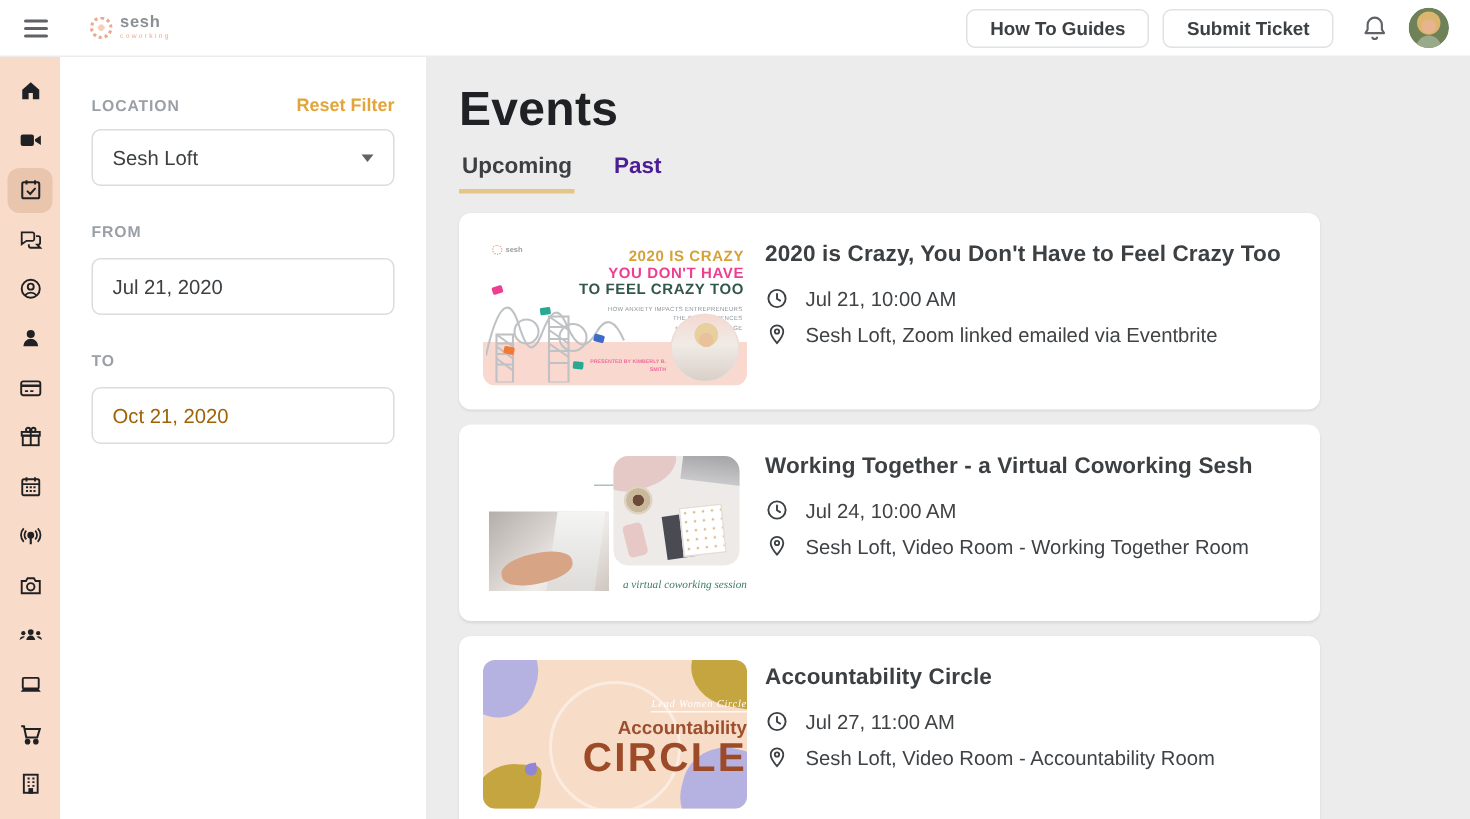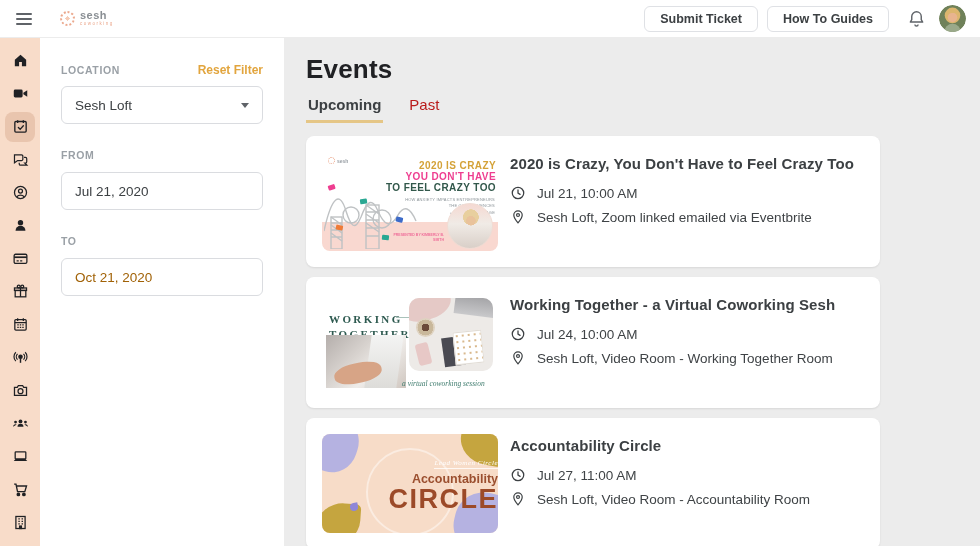--- a/index.html
+++ b/index.html
@@ -50,24 +50,24 @@
     font-size:13.5px; color:#3c4043; cursor:pointer; background:#fff; width:100%; font-family:inherit;text-align:center; }
   .caret { width:0; height:0; border-left:4.5px solid transparent; border-right:4.5px solid transparent;
     border-top:5px solid #5f6368; }
   .f-group { margin-top:21px; }
   .f-input { margin-top:9px; width:100%; height:38px; border:1px solid #dadce0; border-radius:6px;
     padding:15px 13px; font-size:13.5px; font-family:inherit; color:#3c4043; background:#fff; }
   .f-input.lighter { color:#a16207; }
 
   
   .main { flex:1; background:#ececec; padding:16px 0 0 22px; overflow:hidden; }
-  .page-title { font-size:26px; font-weight:700; color:#202124; letter-spacing:.2px; margin-bottom:11px; }
+  .page-title { font-size:32px; font-weight:700; color:#202124; letter-spacing:.2px; margin-bottom:11px; }
   .tabs { display:flex; gap:24px; margin-bottom:13px; }
   .tab { background:none; border:none; font-family:inherit; font-size:15px; cursor:pointer;
-    padding:0 2px 7px 2px; border-bottom:3px solid transparent; color:#b91c1c; font-weight:400; }
+    padding:0 2px 7px 2px; border-bottom:3px solid transparent; color:#4c1d95; font-weight:700; }
   .tab.active { color:#3c4043; font-weight:700; border-bottom-color:#e5c686; }
 
   .card { width:574px; background:#fff; border-radius:8px; padding:16px; display:flex; gap:12px;
     margin-bottom:10px; box-shadow:0 1px 2px rgba(0,0,0,.09); cursor:pointer; }
   .thumb { width:176px; height:99px; border-radius:8px; overflow:hidden; position:relative; flex-shrink:0; }
   .card-info { padding-top:3px; }
   .card-title { font-size:15px; font-weight:700; color:#3c4043; margin-bottom:13px; letter-spacing:.1px; }
   .meta { display:flex; align-items:center; gap:11px; font-size:13.5px; color:#3f4346; margin-bottom:8px; }
   .meta svg { width:16px; height:16px; color:#3c4043; flex-shrink:0; }
 
@@ -113,21 +113,21 @@
   .t2-photo-right .cup { position:absolute; left:7px; top:20px; width:19px; height:19px; border-radius:50%;
     background:radial-gradient(circle,#6b4a3a 27%,#c9b89b 29% 58%,#ded2c0 60%); }
   .t2-photo-right .book { position:absolute; left:34px; bottom:5px; width:21px; height:29px;
     background:#4a4a52; transform:rotate(-8deg); }
   .t2-photo-right .note { position:absolute; right:10px; bottom:7px; width:29px; height:33px;
     background:#fff; border:1px solid #e2ddd6;
     background-image:radial-gradient(#d9b98e .8px, transparent 1px); background-size:6px 6px;
     transform:rotate(-6deg); }
   .t2-photo-right .phone { position:absolute; left:8px; bottom:6px; width:13px; height:22px;
     background:#e7c8c6; border-radius:3px; transform:rotate(-14deg); }
-  .t2-caption { position:absolute; right:0; bottom:3px; width:96px; text-align:left;
+  .t2-caption { position:absolute; right:0; bottom:3px; width:96px; text-align:right;
     font-family:"Liberation Serif", serif; font-style:italic; font-size:7.5px;
     color:#3f7c6e; line-height:1.3; }
 
   
   .t3 { background:#f7dcc8; }
   .t3-ring { position:absolute; left:44px; top:14px; width:88px; height:88px; border-radius:50%;
     border:2px solid rgba(255,255,255,.45); }
   .t3-lav-tl { position:absolute; left:-16px; top:-18px; width:52px; height:56px;
     background:#b5b2e1; border-radius:46%; transform:rotate(18deg); }
   .t3-lav-br { position:absolute; right:-20px; bottom:-22px; width:64px; height:62px;
@@ -156,22 +156,22 @@
       <span></span>
     </button>
   <div class="logo">
     <span class="logo-mark"></span>
     <span class="logo-texts">
       <span class="logo-name">sesh</span>
       <span class="logo-tag">coworking</span>
     </span>
   </div>
   <div class="topbar-right">
+    <button class="tb-btn">How To Guides</button>
     <button class="tb-btn">Submit Ticket</button>
-    <button class="tb-btn">How To Guides</button>
     <button class="bell">
       <svg viewBox="0 0 24 24" width="19" height="19" fill="none" stroke="currentColor" stroke-width="1.8" stroke-linejoin="round">
           <path d="M12 3.5a6 6 0 0 1 6 6v4l1.8 3H4.2L6 13.5v-4a6 6 0 0 1 6-6Z"></path>
           <path d="M10 19.5a2 2 0 0 0 4 0"></path>
         </svg>
     </button>
     <button class="avatar">
       <svg viewBox="0 0 26 26" width="27" height="27">
           <circle cx="13" cy="13" r="13" fill="#6f8159"></circle>
           <circle cx="13" cy="10" r="7.5" fill="#dcb66e"></circle>
@@ -397,21 +397,20 @@
               <path d="M12 2.8 c-3.5 0 -6.3 2.8 -6.3 6.3 c0 4.5 6.3 11.6 6.3 11.6 s6.3 -7.1 6.3 -11.6 c0 -3.5 -2.8 -6.3 -6.3 -6.3 Z"></path>
               <circle cx="12" cy="9" r="2.2"></circle>
             </svg>
           <span>Sesh Loft, Zoom linked emailed via Eventbrite</span>
         </div>
       </div>
     </div>
 
     <div class="card">
       <div class="thumb t2">
-        <div class="t2-heading">WORKING TOGETHER</div>
         <div class="t2-line"></div>
         <div class="t2-photo-left">
             <span class="lap"></span>
             <span class="hands"></span>
           </div>
         <div class="t2-photo-right">
           <span class="knit"></span>
             <span class="lap2"></span>
             <span class="cup"></span>
           <span class="book"></span>

